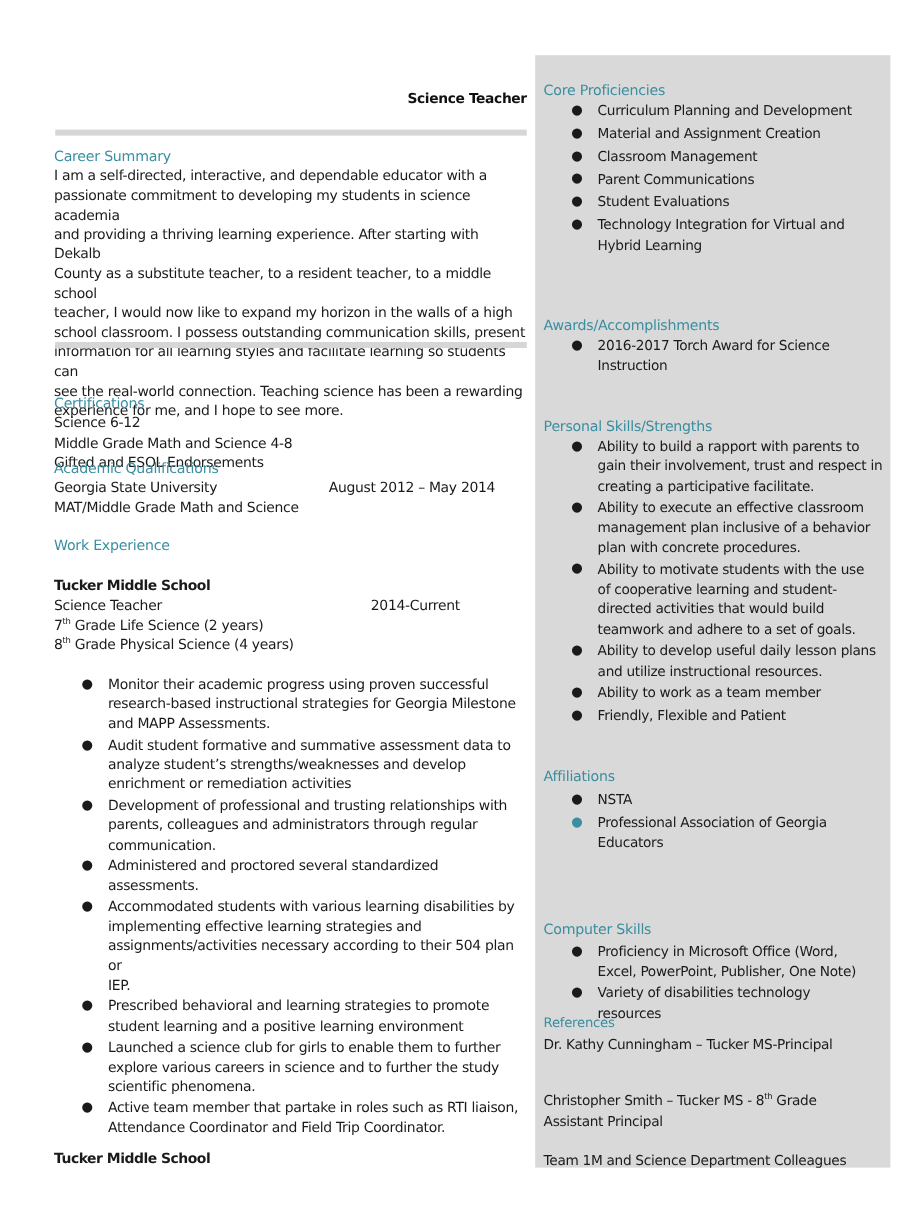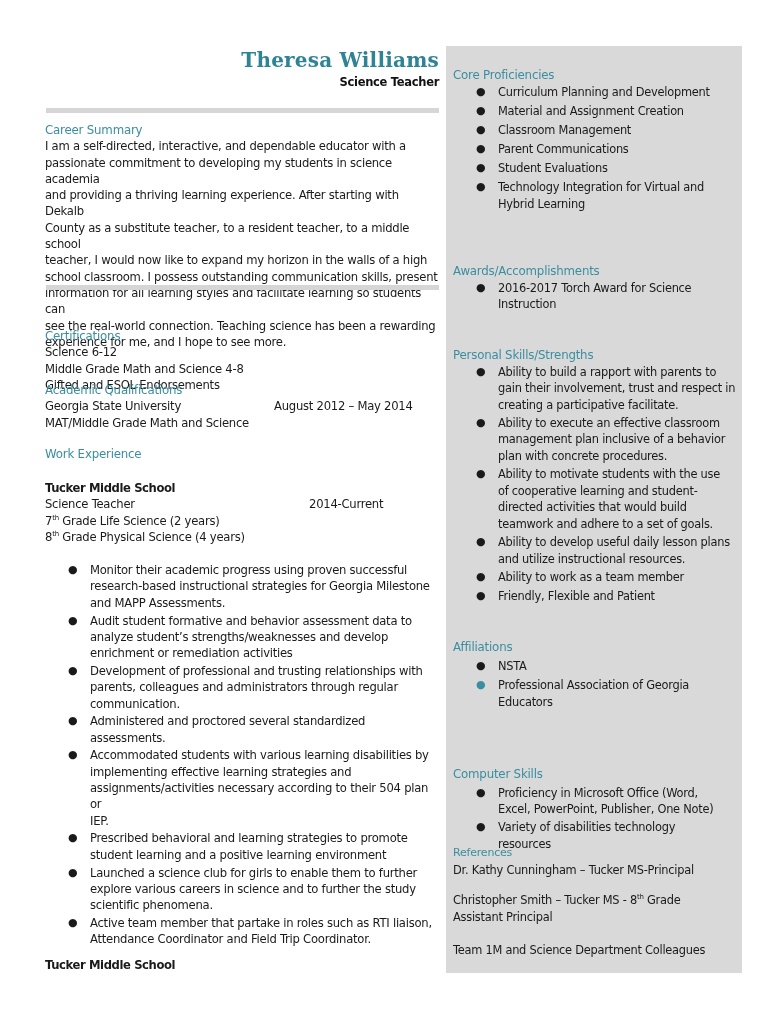--- a/index.html
+++ b/index.html
@@ -26,21 +26,20 @@
   .sblk { position:absolute; left:453px; width:288px; font-size:11.4px; line-height:16.6px; letter-spacing:-0.25px; }
   .sblk ul.bul li { padding-left:45px; }
   .sblk ul.bul li .dot { left:23px; }
   .dot.teal { color:#3a8ea0; }
 </style>
 </head>
 <body>
 
 <div class="page">
 
-  <div class="name">Theresa Williams</div>
   <div class="role">Science Teacher</div>
   <div class="rule" style="top:108px;"></div>
 
   <div class="blk" style="top:122px;">
     <div class="sec-h">Career Summary</div>
     <div>
       <div>I am a self-directed, interactive, and dependable educator with a</div>
       <div>passionate commitment to developing my students in science academia</div>
       <div>and providing a thriving learning experience. After starting with Dekalb</div>
       <div>County as a substitute teacher, to a resident teacher, to a middle school</div>
@@ -84,21 +83,21 @@
 
     <ul class="bul" style="margin-top:17px;">
       <li>
           <span class="dot">●</span>
         <div>Monitor their academic progress using proven successful</div>
         <div>research-based instructional strategies for Georgia Milestone</div>
         <div>and MAPP Assessments.</div>
       </li>
       <li>
           <span class="dot">●</span>
-        <div>Audit student formative and behavior assessment data to</div>
+        <div>Audit student formative and summative assessment data to</div>
         <div>analyze student’s strengths/weaknesses and develop</div>
         <div>enrichment or remediation activities</div>
       </li>
       <li>
           <span class="dot">●</span>
         <div>Development of professional and trusting relationships with</div>
         <div>parents, colleagues and administrators through regular</div>
         <div>communication.</div>
       </li>
       <li>
@@ -242,20 +241,20 @@
           <span class="dot">●</span>
           <div>Variety of disabilities technology</div>
           <div>resources</div>
         </li>
     </ul>
   </div>
 
   <div class="sblk" style="top:845px;">
     <div class="sec-h" style="font-size:11px;">References</div>
     <div>Dr. Kathy Cunningham – Tucker MS-Principal</div>
-    <div style="margin-top:14px;">
+    <div style="margin-top:31px;">
       <div><span>Christopher Smith – Tucker MS - 8</span><sup>th</sup><span> Grade</span></div>
       <div>Assistant Principal</div>
     </div>
     <div style="margin-top:17px;">Team 1M and Science Department Colleagues</div>
   </div>
 
 </div>
 
 </body></html>

